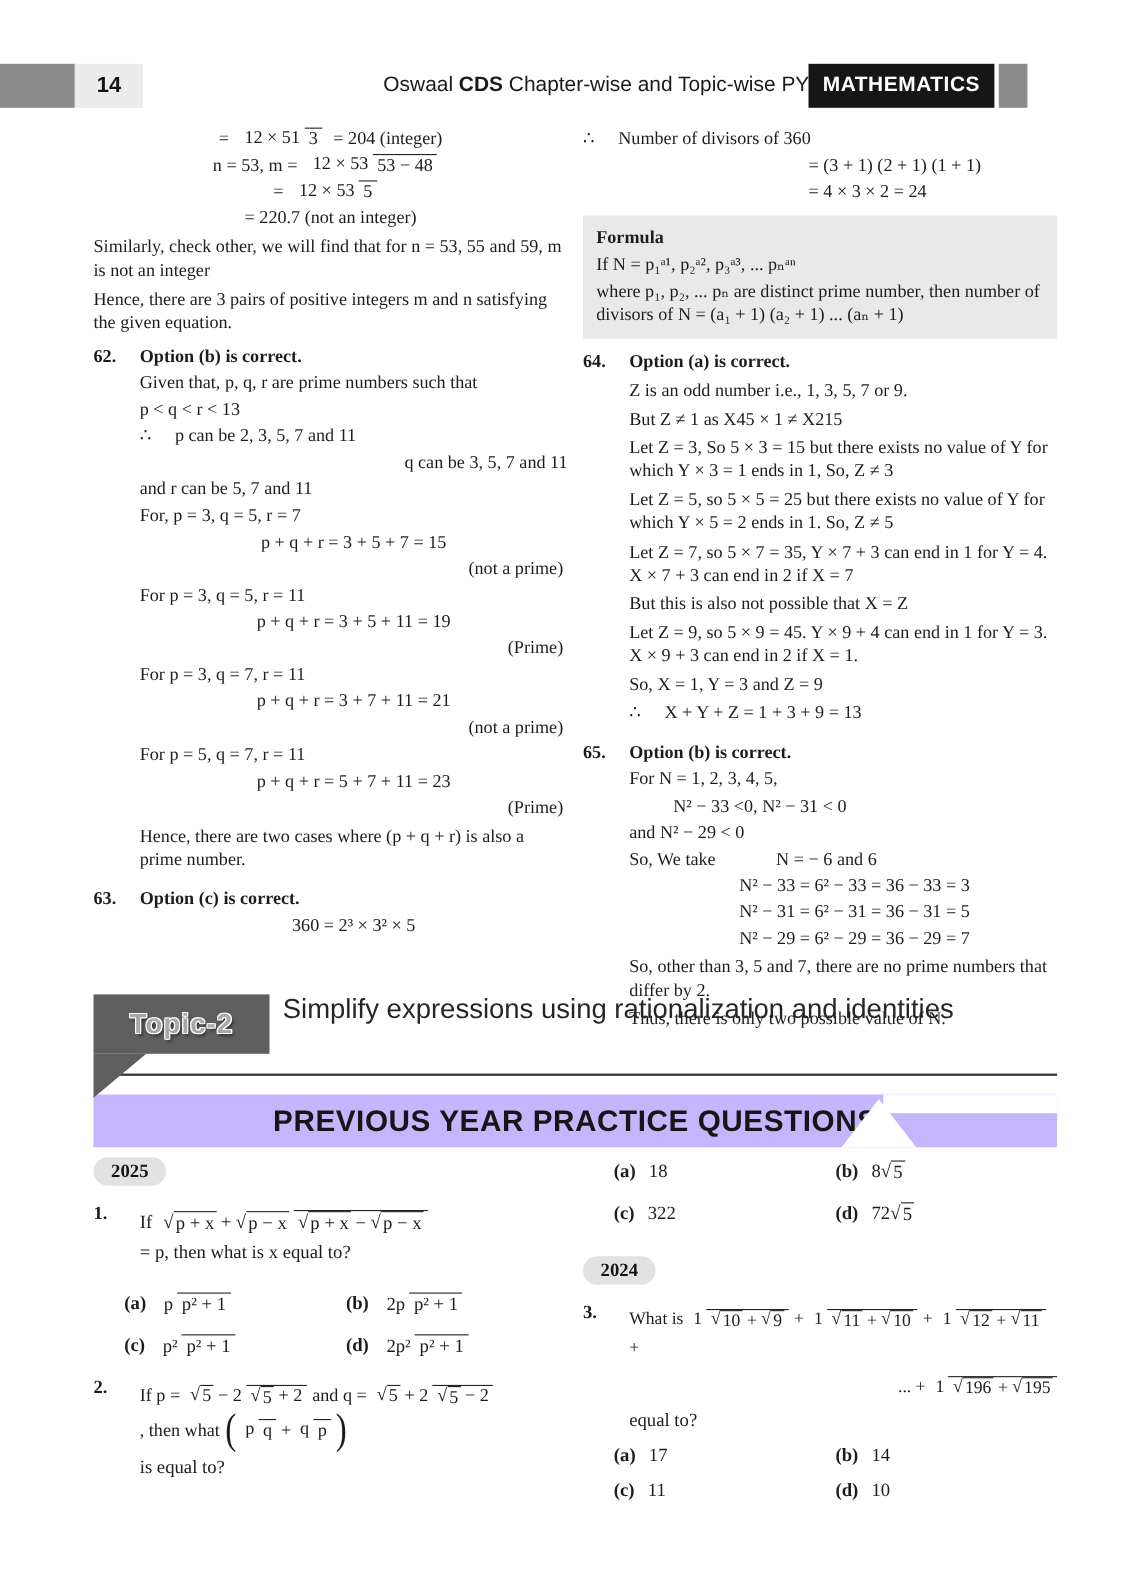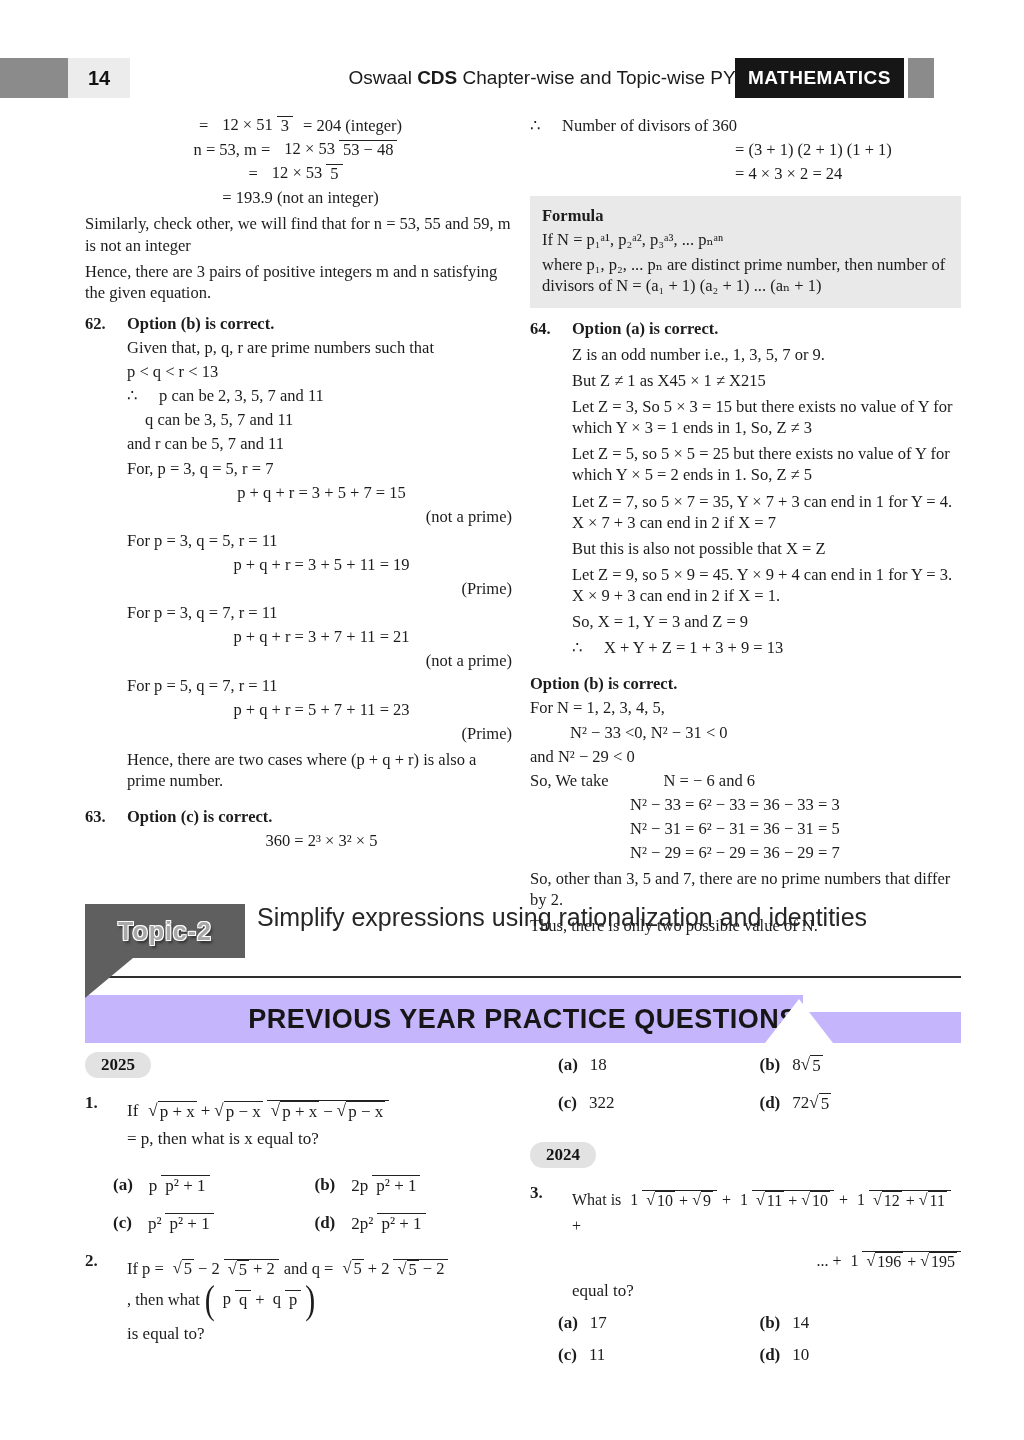--- a/index.html
+++ b/index.html
@@ -28,21 +28,21 @@
   .frac .den {border-top:1.5px solid #222;}
   .sqrt {display:inline-flex; align-items:flex-start; white-space:nowrap;}
   .sqrt::before {content:"√"; line-height:1.15;}
   .sqrt .rad {border-top:1.5px solid #222; line-height:1.15; padding:0 2px;}
   .q {display:flex; margin-top:10px;}
   .qno {flex:none; width:42px; font-weight:bold;}
   .qbody {flex:1; min-width:0;}
   .qhead {font-weight:bold;}
   .center {text-align:center;}
   .vright {text-align:right; padding-right:4px;}
-  .indent1 {padding-left:18px;}
+  .indent1 {padding-left:18px;text-align:right;}
   .thline {display:flex;} .thline .sym {flex:none; width:32px;}
   .fbox {background:#e9e9e9; padding:9px 12px; margin:12px 0 10px 0;}
   .fbox .ftitle {font-weight:bold; margin-bottom:3px;}
   .dvl {margin:3px 0 3px 205px;}
   .evals {margin-left:100px;}
   .takeline {display:flex;} .takeline .takeval {margin-left:55px;}
   .ind40 {padding-left:40px;}
 
   
   .topic {position:absolute; top:902px; left:85px; width:876px; height:100px;}
@@ -115,21 +115,21 @@
         <span></span>
       </div>
       <div class="eqline">
         <span>=</span>
         <span class="frac">
             <span class="num">12 × 53</span>
             <span class="den">5</span>
           </span>
         <span></span>
       </div>
-      <div class="line center">= 193.9 (not an integer)</div>
+      <div class="line center">= 220.7 (not an integer)</div>
 
       <div class="para">Similarly, check other, we will find that for n = 53, 55 and 59, m is not an integer</div>
       <div class="para">Hence, there are 3 pairs of positive integers m and n satisfying the given equation.</div>
 
       <div class="q">
         <span class="qno">62.</span>
         <div class="qbody">
           <div class="qhead">Option (b) is correct.</div>
           <div class="line">Given that, p, q, r are prime numbers such that</div>
           <div class="line">p &lt; q &lt; r &lt; 13</div>
@@ -196,20 +196,21 @@
           <div class="para">Let Z = 9, so 5 × 9 = 45. Y × 9 + 4 can end in 1 for Y = 3. X × 9 + 3 can end in 2 if X = 1.</div>
           <div class="para">So, X = 1, Y = 3 and Z = 9</div>
           <div class="para thline">
               <span class="sym">∴</span>
               <span>X + Y + Z = 1 + 3 + 9 = 13</span>
             </div>
         </div>
       </div>
 
       <div class="q">
+        <span class="qno">65.</span>
         <div class="qbody">
           <div class="qhead">Option (b) is correct.</div>
           <div class="line">For  N =   1, 2, 3, 4, 5,</div>
           <div class="line ind40">N² − 33 &lt;0, N² − 31 &lt; 0</div>
           <div class="line">and  N² − 29 &lt; 0</div>
           <div class="line takeline">
               <span>So, We take</span>
               <span class="takeval">N  =  − 6 and 6</span>
             </div>
           <div class="line evals">N² − 33  =  6² − 33 = 36 − 33 = 3</div>

